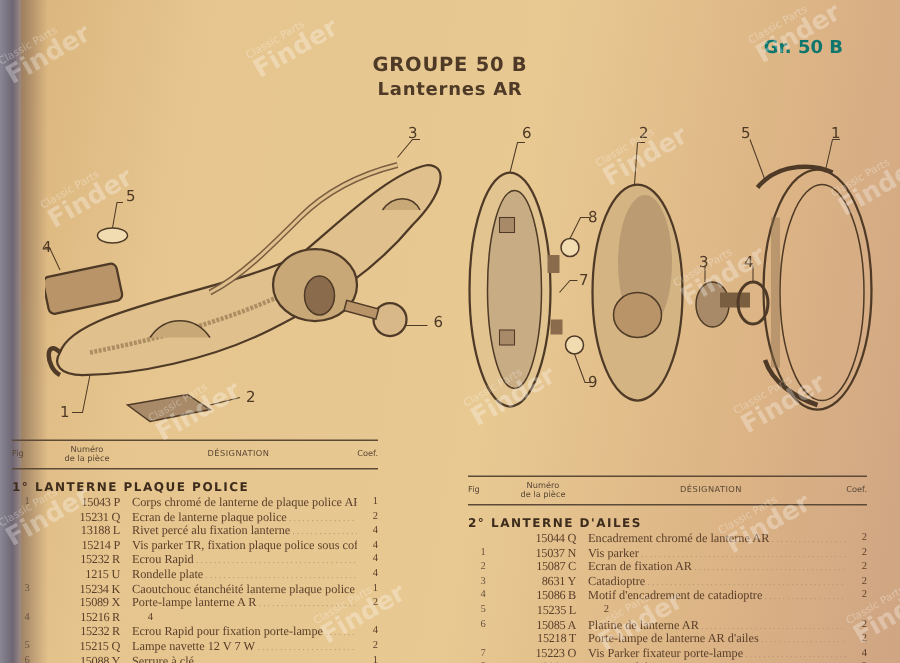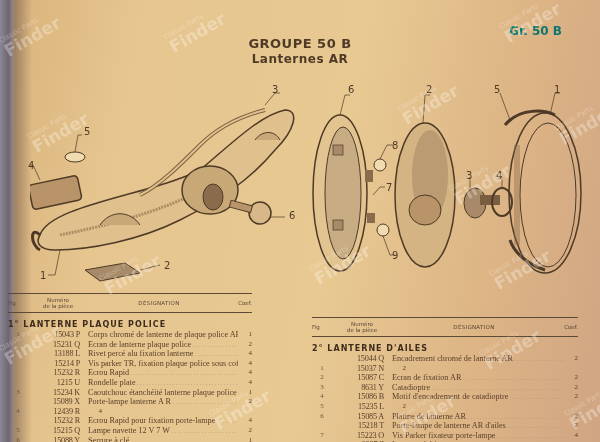--- a/index.html
+++ b/index.html
@@ -225,21 +225,21 @@
         <div class="c-coef">1</div>
       </div>
       <div class="row">
         <div class="c-fig"></div>
         <div class="c-num">15089 X</div>
         <div class="c-des"><span>Porte-lampe lanterne A R</span></div>
         <div class="c-coef">2</div>
       </div>
       <div class="row">
         <div class="c-fig">4</div>
-        <div class="c-num">12439 R</div>
+        <div class="c-num">15216 R</div>
         <div class="c-coef">4</div>
       </div>
       <div class="row">
         <div class="c-fig"></div>
         <div class="c-num">15232 R</div>
         <div class="c-des"><span>Ecrou Rapid pour fixation porte-lampe</span></div>
         <div class="c-coef">4</div>
       </div>
       <div class="row">
         <div class="c-fig">5</div>
@@ -269,20 +269,21 @@
   <div id="right-rows">
       <div class="row">
         <div class="c-fig"></div>
         <div class="c-num">15044 Q</div>
         <div class="c-des"><span>Encadrement chromé de lanterne AR</span></div>
         <div class="c-coef">2</div>
       </div>
       <div class="row">
         <div class="c-fig">1</div>
         <div class="c-num">15037 N</div>
+        <div class="c-des"><span>Vis parker</span></div>
         <div class="c-coef">2</div>
       </div>
       <div class="row">
         <div class="c-fig">2</div>
         <div class="c-num">15087 C</div>
         <div class="c-des"><span>Ecran de fixation AR</span></div>
         <div class="c-coef">2</div>
       </div>
       <div class="row">
         <div class="c-fig">3</div>

